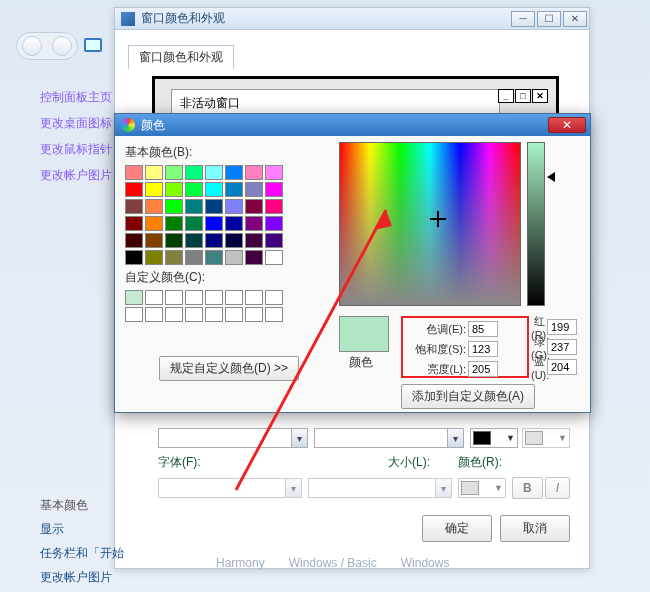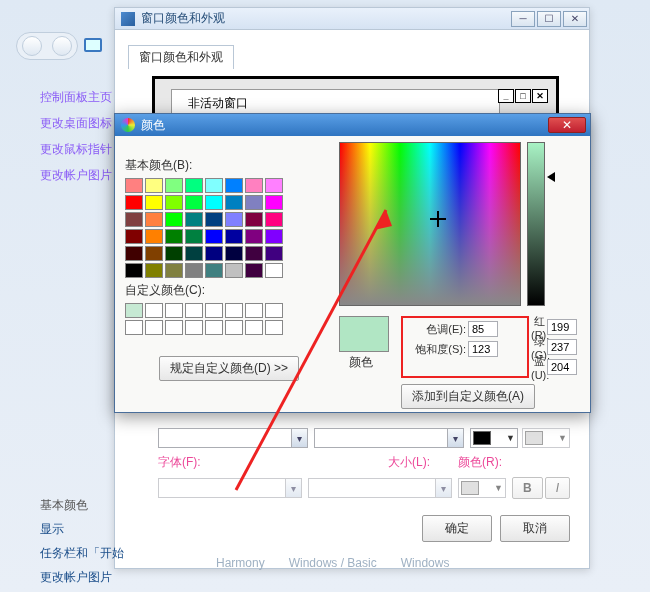--- a/index.html
+++ b/index.html
@@ -6,29 +6,29 @@
   body { width: 650px; height: 592px; background: #fff; overflow: hidden; position: relative; }
   .backdrop { position: absolute; left: 0; top: 0; width: 650px; height: 592px; background: linear-gradient(180deg,#dfe9f4 0%,#e9eff7 100%); }
   .back-panel { position: absolute; left: 114px; top: 7px; width: 476px; height: 562px; background: #fff; border: 1px solid #b9c7d6; box-shadow: 0 2px 8px rgba(0,0,0,.15); }
   .back-title { height: 22px; background: linear-gradient(180deg,#e9f1fb,#d6e3f3); border-bottom: 1px solid #b9c7d6; display: flex; align-items: center; padding-left: 6px; color: #274f79; }
   .back-title .icon { width: 14px; height: 14px; margin-right: 6px; background: linear-gradient(135deg,#4c8bd0,#2a5f9e); }
   .minmaxclose { margin-left:auto; display:flex; }
   .winbtn { width:24px; height:16px; border:1px solid #8aa3bd; background:linear-gradient(180deg,#f6f9fc,#d9e4f0); margin-right:2px; display:flex; align-items:center; justify-content:center; color:#446; font-size:10px; }
   .tabrow { position:absolute; left:128px; top:45px; width:450px; height:22px; }
   .tab { display:inline-block; padding:3px 10px; background:#fff; border:1px solid #b9c7d6; border-bottom:none; color:#333; }
   .preview-frame { position:absolute; left:152px; top:76px; width:407px; height:44px; border:3px solid #000; background:#e8e8e8; }
-  .preview-win { position:absolute; left:16px; top:10px; right:56px; height:28px; background:#fff; border:1px solid #999; display:flex; align-items:center; padding-left:16px; }
+  .preview-win { position:absolute; left:16px; top:10px; right:56px; height:28px; background:#fff; border:1px solid #999; display:flex; align-items:center; padding-left:8px; }
   .preview-controls { position:absolute; right:8px; top:10px; display:flex; gap:1px; }
   .preview-controls span { width:16px; height:14px; border:1px solid #000; background:#fff; font-size:9px; display:flex; align-items:center; justify-content:center; font-weight:bold; }
 
   .color-dialog { position:absolute; left:114px; top:113px; width:477px; height:300px; background:#f9f9f7; border:1px solid #4a6e9a; box-shadow:0 4px 16px rgba(0,0,0,.4); }
   .cd-title { height:22px; background:linear-gradient(180deg,#5a9fe6,#2f74c0); display:flex; align-items:center; padding-left:6px; color:#fff; font-weight:500; }
   .cd-title .ic { width:14px; height:14px; background:conic-gradient(#e33, #ee3, #3c4, #39e, #e3c); border-radius:50%; margin-right:6px; }
   .cd-close { margin-left:auto; width:38px; height:16px; margin-right:4px; background:linear-gradient(180deg,#e05050,#c02030); color:#fff; border:1px solid #902020; display:flex; align-items:center; justify-content:center; font-size:12px; border-radius:2px; }
-  .cd-body { padding:17px 10px; position:relative; height:276px; }
+  .cd-body { padding:4px 10px; position:relative; height:276px; }
 
   .lbl { color:#333; margin:4px 0; display:block; }
   .basic-grid { display:grid; grid-template-columns: repeat(8, 18px); grid-auto-rows:15px; gap:2px; margin-bottom:4px; }
   .swatch { border:1px solid #888; }
   .custom-grid { display:grid; grid-template-columns: repeat(8, 18px); grid-auto-rows:15px; gap:2px; margin-bottom:6px; }
   .wbtn { display:inline-block; padding:3px 10px; background:linear-gradient(180deg,#fdfdfd,#e7e7e7); border:1px solid #9a9a9a; border-radius:2px; color:#333; cursor:default; }
 
   .hue-sat { position:absolute; left:224px; top:6px; width:182px; height:164px; background:linear-gradient(to bottom, transparent, #888), linear-gradient(to right,#f00,#ff0,#0f0,#0ff,#00f,#f0f,#f00); border:1px solid #666; }
   .crosshair { position:absolute; left:92px; top:70px; width:12px; height:12px; }
   .crosshair::before, .crosshair::after { content:''; position:absolute; background:#000; }
@@ -54,21 +54,21 @@
   .see-also { position:absolute; left:40px; top:490px; }
   .see-also div { color:#1b4e8a; margin:7px 0; }
 
   .lower-form { position:absolute; left:158px; top:422px; width:412px; }
   .lrow { display:flex; align-items:center; margin:6px 0; }
   .ddrop { flex:1; height:20px; border:1px solid #abadb3; background:#fff; position:relative; margin-right:6px; }
   .ddarr { position:absolute; right:0; top:0; width:16px; height:18px; background:linear-gradient(180deg,#f6f9fc,#d0dbe9); display:flex; align-items:center; justify-content:center; color:#446; font-size:10px; border-left:1px solid #abadb3; }
   .colorbtn { width:48px; height:20px; border:1px solid #abadb3; display:flex; align-items:center; padding:2px; }
   .colorbtn .sw { width:18px; height:14px; background:#000; border:1px solid #666; }
   .colorbtn .ar { margin-left:auto; font-size:9px; color:#333; }
-  .muted { color:#ec4899; }
+  .muted { color:#14532d; }
 
   .arrow-svg { position:absolute; left:226px; top:200px; width:172px; height:300px; pointer-events:none; }
 
   .footer { position:absolute; left:216px; top:556px; display:flex; gap:24px; color:#9fb1c3; font-size:11px; font-family:"Segoe UI",sans-serif; }
   .nav-circles { position:absolute; left:16px; top:32px; width:62px; height:28px; border:1px solid #c0cedd; border-radius:18px; background:#eaf0f7; display:flex; align-items:center; justify-content:space-around; }
   .nav-circles span { width:20px; height:20px; border-radius:50%; border:1px solid #c0cedd; background:linear-gradient(180deg,#fff,#dfe8f2); }
   .monitor-ic { position:absolute; left:84px; top:38px; width:18px; height:14px; border:2px solid #3a78c0; border-radius:2px; background:#dff; }
 </style>
 </head>
 <body>
@@ -214,20 +214,24 @@
 
     <div class="hsl-box">
       <div class="frow">
           <span class="flab" style="width:60px">色调(E):</span>
           <input class="fin" value="85" style="">
         </div>
       <div class="frow">
           <span class="flab" style="width:60px">饱和度(S):</span>
           <input class="fin" value="123" style="">
         </div>
+      <div class="frow">
+          <span class="flab" style="width:60px">亮度(L):</span>
+          <input class="fin" value="205" style="">
+        </div>
     </div>
     <div class="rgb-box">
       <div class="frow">
           <span class="flab" style="width:14px">红(R):</span>
           <input class="fin" value="199" style="">
         </div>
       <div class="frow">
           <span class="flab" style="width:14px">绿(G):</span>
           <input class="fin" value="237" style="">
         </div>

